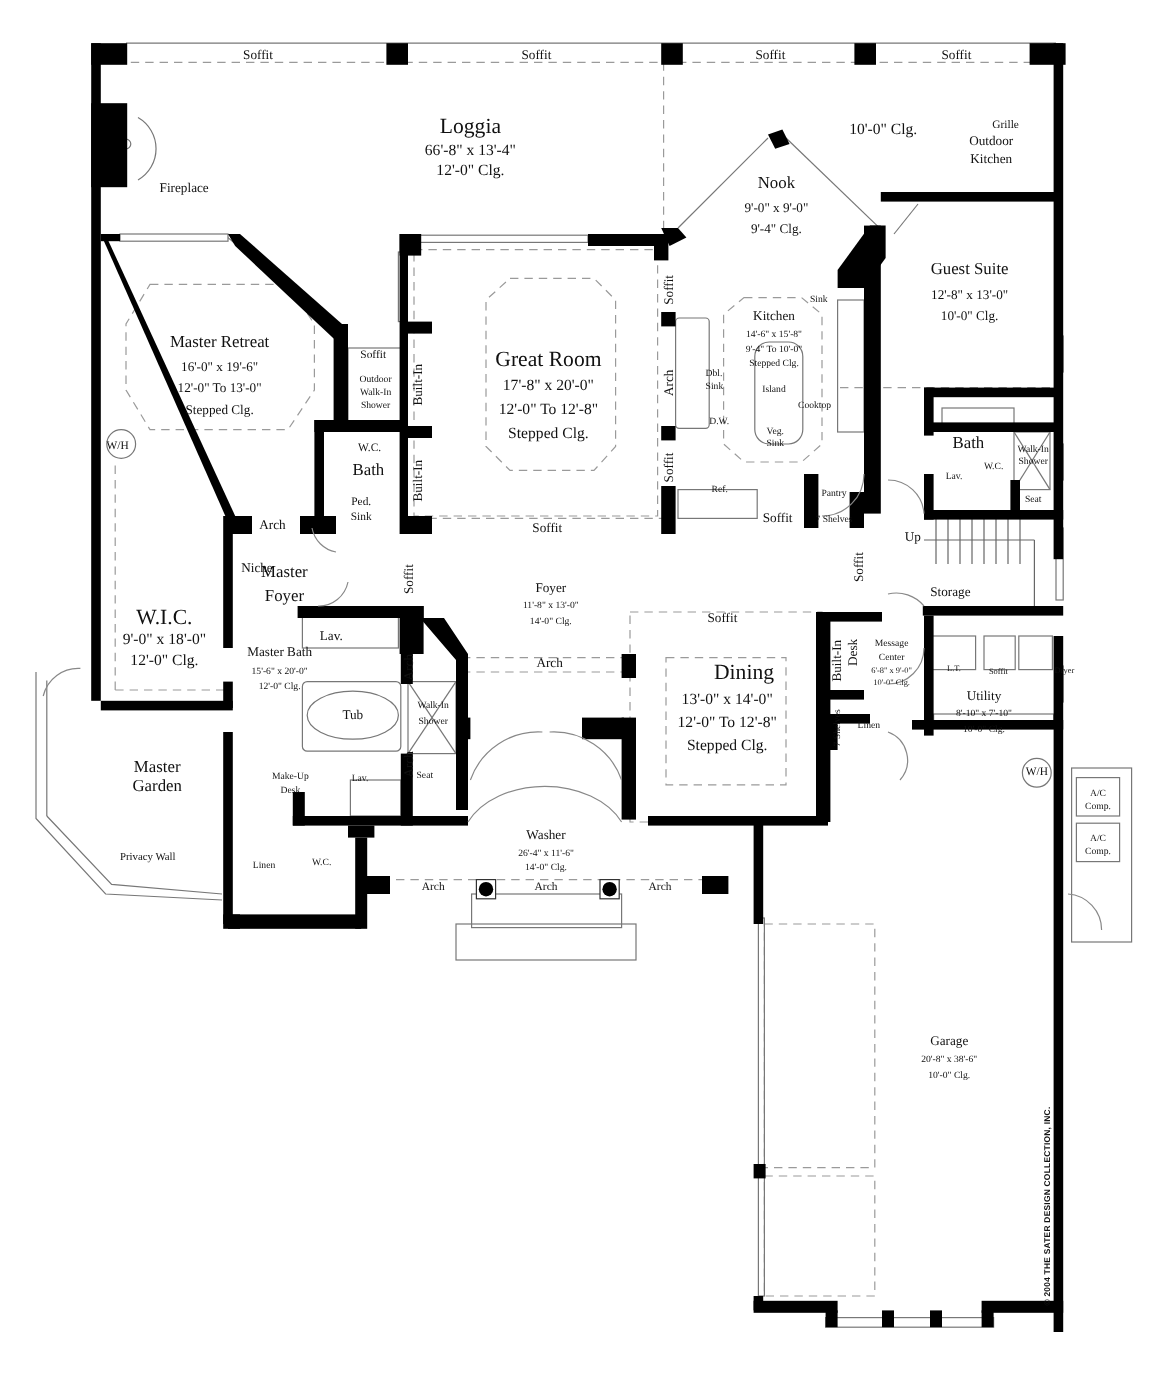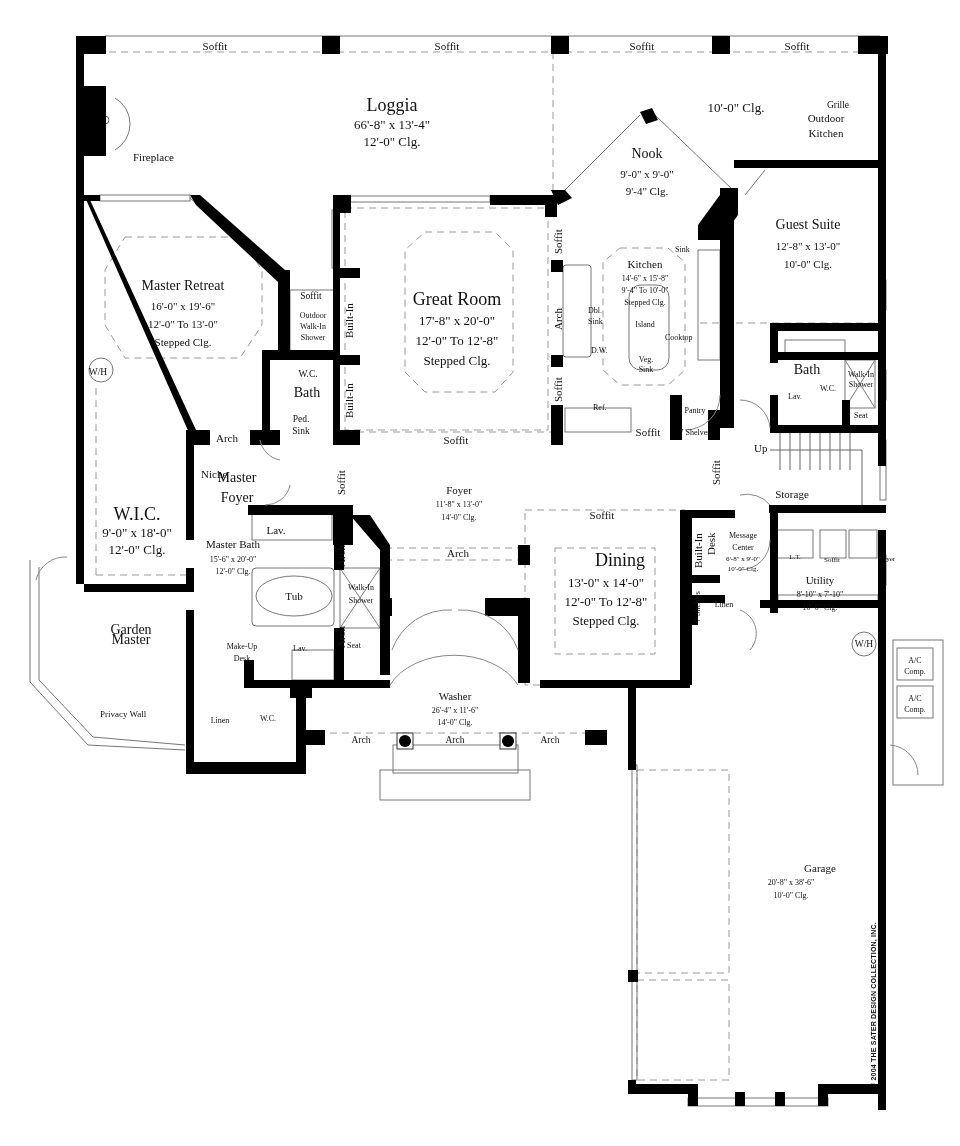--- a/index.html
+++ b/index.html
@@ -385,37 +385,37 @@
   <div class="lbl tiny" style="left:795px;top:553px;font-size:7px;">L.T.</div>
   <div class="lbl tiny" style="left:832px;top:556px;font-size:7px;">Soffit</div>
   <div class="lbl tiny" style="left:887px;top:555px;font-size:7px;">Dryer</div>
   <div class="lbl xs" style="left:820px;top:574px;">Utility</div>
   <div class="lbl tiny" style="left:820px;top:590px;">8'-10" x 7'-10"</div>
   <div class="lbl tiny" style="left:820px;top:603px;">10'-0" Clg.</div>
 </div>
 
 <div class="room">
   <div class="lbl med" style="left:131px;top:632px;">Master</div>
-  <div class="lbl med" style="left:131px;top:622px;">Garden</div>
+  <div class="lbl med" style="left:131px;top:648px;">Garden</div>
   <div class="lbl-left tiny" style="left:100px;top:709px;font-size:9px;">Privacy Wall</div>
 </div>
 
 <div class="room">
   <div class="lbl xs" style="left:455px;top:690px;">Washer</div>
   <div class="lbl tiny" style="left:455px;top:706px;">26'-4" x 11'-6"</div>
   <div class="lbl tiny" style="left:455px;top:718px;">14'-0" Clg.</div>
 </div>
 <div class="lbl xxs" style="left:361px;top:735px;">Arch</div>
 <div class="lbl xxs" style="left:455px;top:735px;">Arch</div>
 <div class="lbl xxs" style="left:550px;top:735px;">Arch</div>
 
 <div class="room">
   <div class="lbl xxs" style="left:864px;top:639px;">W/H</div>
   <div class="lbl tiny" style="left:915px;top:656px;">A/C</div>
   <div class="lbl tiny" style="left:915px;top:667px;">Comp.</div>
   <div class="lbl tiny" style="left:915px;top:694px;">A/C</div>
   <div class="lbl tiny" style="left:915px;top:705px;">Comp.</div>
-  <div class="lbl xs" style="left:791px;top:862px;margin-left:29px;">Garage</div>
+  <div class="lbl xs" style="left:791px;top:862px;">Garage</div>
   <div class="lbl tiny" style="left:791px;top:878px;">20'-8" x 38'-6"</div>
   <div class="lbl tiny" style="left:791px;top:891px;">10'-0" Clg.</div>
 </div>
 
 <div class="copyright" style="left:870px;top:1088px;">© 2004 THE SATER DESIGN COLLECTION, INC.</div>
 
 </body></html>

